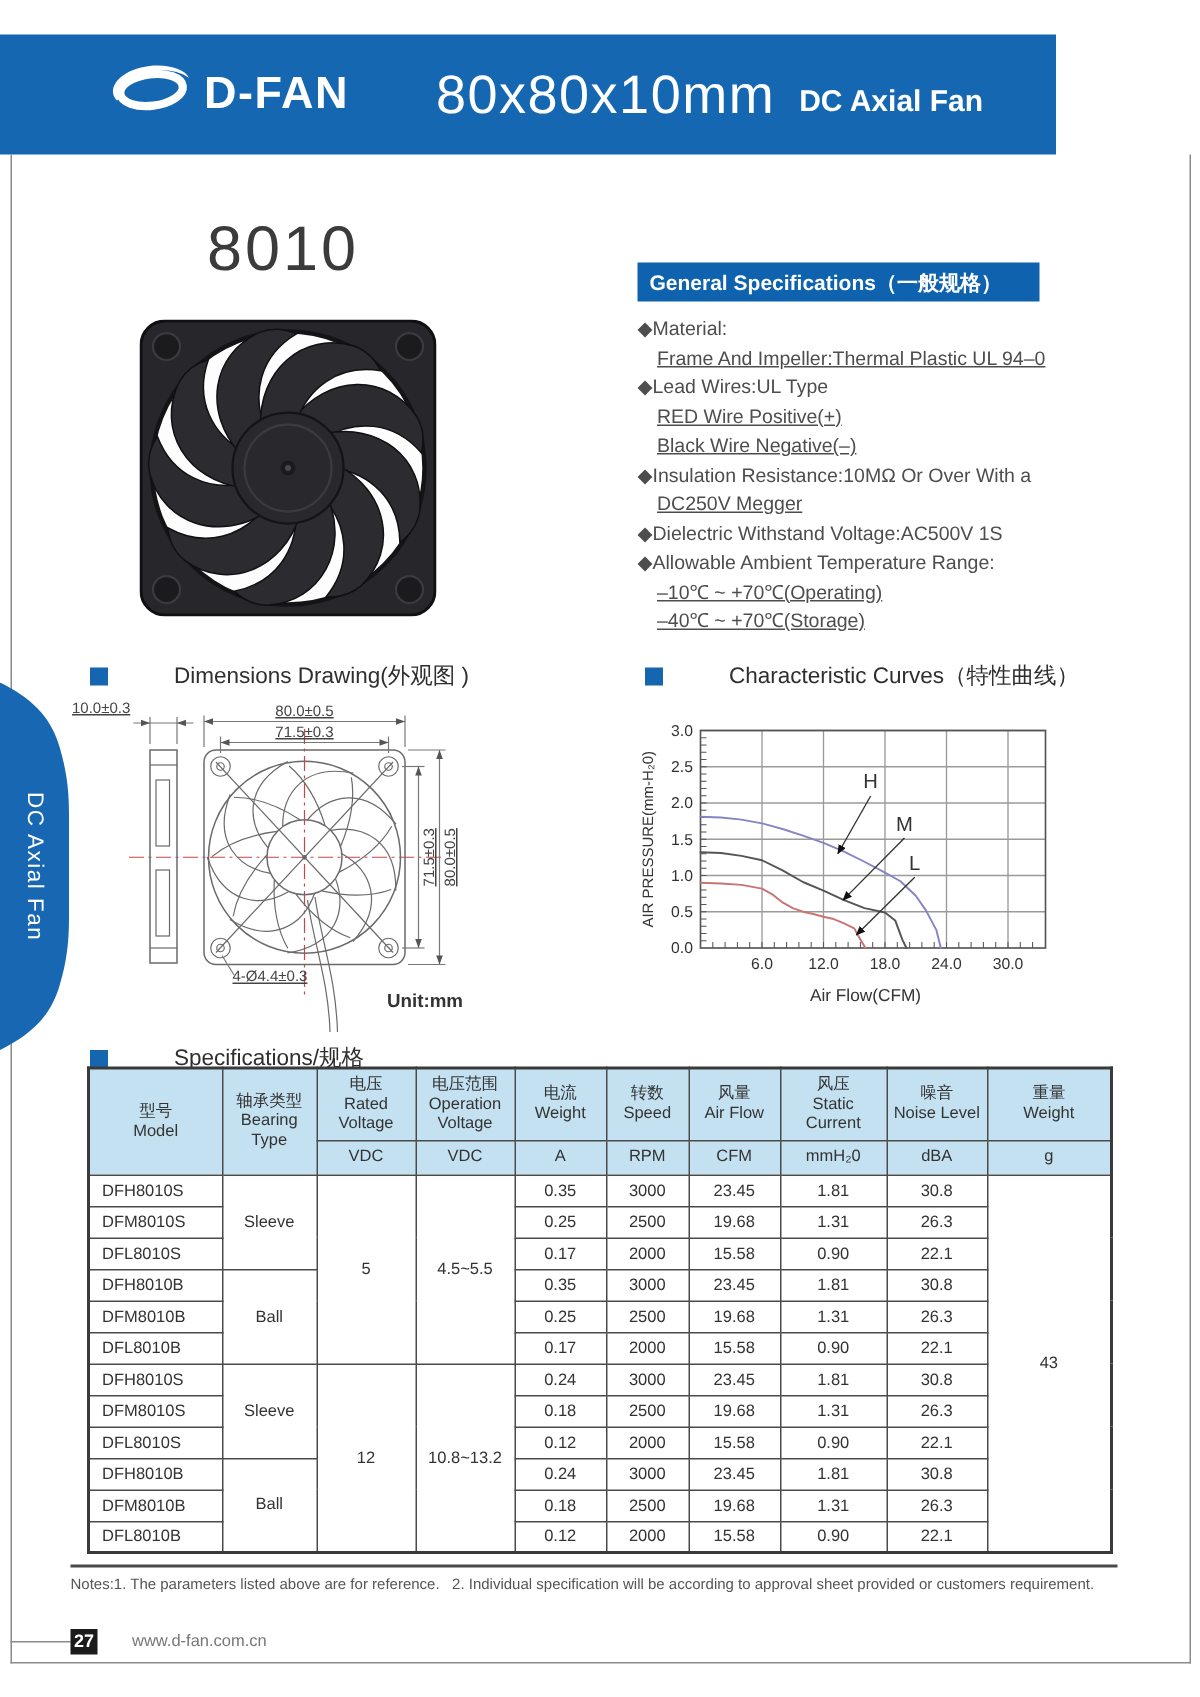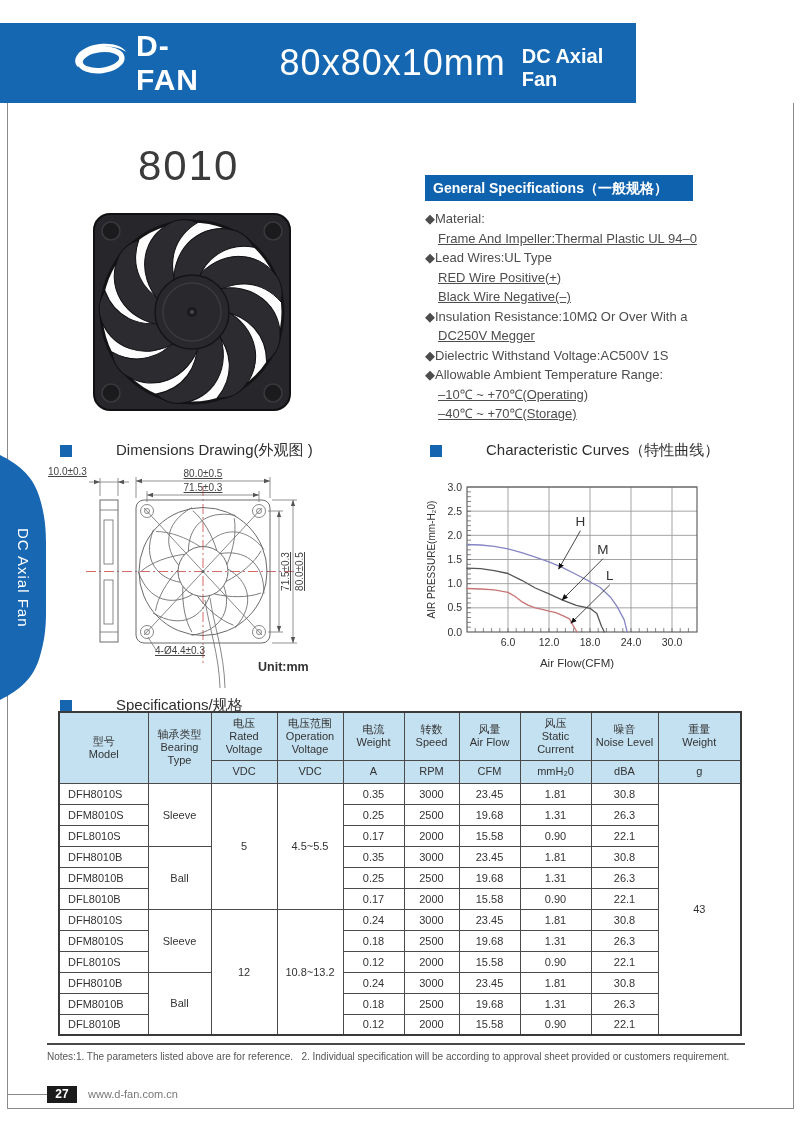--- a/index.html
+++ b/index.html
@@ -1,20 +1,20 @@
 <!DOCTYPE html>
 <html><head>
 <meta charset="utf-8">
 <style>
   html,body{margin:0;padding:0;background:#ffffff;}
   body{font-family:"Liberation Sans", sans-serif; color:#333;}
   .page{position:relative;width:800px;height:1131px;background:#fff;overflow:hidden;}
 
   
-  .header-band{position:absolute;left:0;top:23px;width:636px;height:80px;background:#1667b2;display:flex;align-items:center;}
+  .header-band{position:absolute;left:0;top:23px;width:704px;height:80px;background:#1667b2;display:flex;align-items:center;}
   .brand{display:flex;align-items:center;margin-left:70px;}
   .brand-name{color:#fff;font-size:30px;font-weight:bold;letter-spacing:1px;margin-left:6px;}
   .size-title{color:#fff;font-size:36px;font-weight:400;margin-left:58px;letter-spacing:1px;}
   .subtitle{color:#fff;font-size:20px;font-weight:600;margin-left:16px;margin-top:10px;}
 
   
   .page-frame{position:absolute;left:7px;top:103px;width:785px;height:1005px;border-left:1px solid #8a8a8a;border-right:1px solid #8a8a8a;border-bottom:1px solid #8a8a8a;pointer-events:none;}
 
   .model-number{position:absolute;left:138px;top:142px;font-size:42px;color:#3b3b3b;letter-spacing:2px;}
 
@@ -47,21 +47,21 @@
   .spec-table th,.spec-table td{border:1px solid #4a4a4a;font-size:11px;color:#333;text-align:center;padding:0;}
   .spec-table th{background:#c4e1f1;font-weight:400;white-space:pre-line;line-height:13px;}
   .spec-table thead tr.r1{height:48px;}
   .spec-table thead tr.r2{height:23px;}
   .spec-table tbody tr{height:21px;background:#fff;}
   .spec-table td.model{text-align:left;padding-left:8px;}
 
   .divider{position:absolute;left:47px;top:1043px;width:698px;height:2px;background:#4a4a4a;}
   .notes{position:absolute;left:47px;top:1051px;width:720px;font-size:10px;color:#555;white-space:pre;}
   .footer-line{position:absolute;left:7px;top:1094px;width:40px;height:1px;background:#8a8a8a;}
-  .page-num{position:absolute;left:47px;top:1086px;width:30px;height:17px;background:#1b1b1b;color:#fff;font-size:12px;font-weight:bold;text-align:center;line-height:17px;}
+  .page-num{position:absolute;left:47px;top:1086px;width:18px;height:17px;background:#1b1b1b;color:#fff;font-size:12px;font-weight:bold;text-align:center;line-height:17px;}
   .website{position:absolute;left:88px;top:1088px;font-size:11px;color:#777;}
 
   
   .side-tab{position:absolute;left:0;top:455px;width:46px;height:245px;}
   .side-tab-label{position:absolute;left:0;top:455px;width:46px;height:245px;display:flex;align-items:center;justify-content:center;color:#fff;font-size:15px;writing-mode:vertical-rl;letter-spacing:1px;}
 </style>
 </head>
 <body>
 
 <div class="page">

